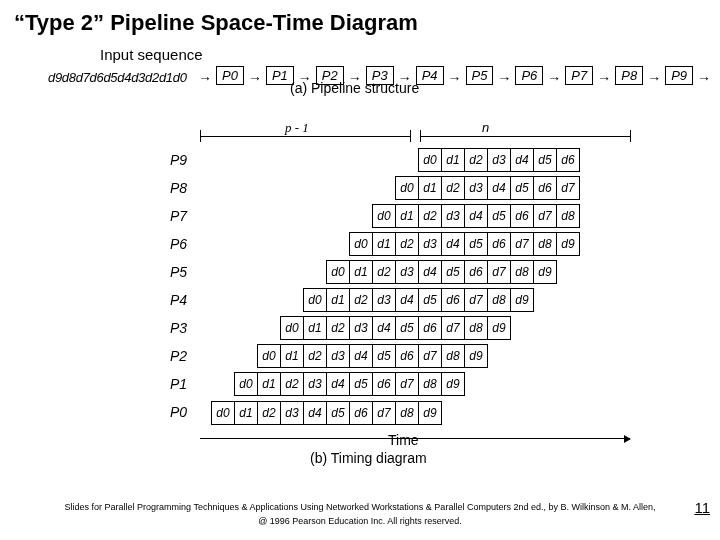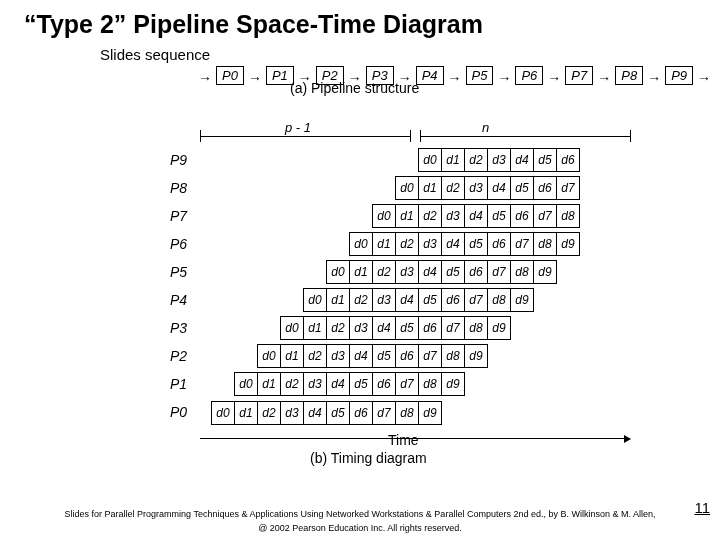--- a/index.html
+++ b/index.html
@@ -3,22 +3,22 @@
 <meta charset="utf-8">
 <style>
   * { margin: 0; padding: 0; box-sizing: border-box; }
   body {
     width: 720px; height: 540px;
     font-family: Arial, Helvetica, sans-serif;
     background: #fff; color: #000;
     position: relative; overflow: hidden;
   }
   .title {
-    font-weight: bold; font-size: 25px;
-    padding: 10px 14px 2px 24px;
+    font-weight: bold; font-size: 22px;
+    padding: 10px 14px 2px 14px;
   }
   .figwrap {
     position: absolute; left: 40px; top: 46px;
     width: 640px; height: 430px;
   }
 
   
   .inputseq {
     position: absolute; left: 60px; top: 0;
     font-size: 15px;
@@ -40,21 +40,21 @@
   }
   .capA {
     position: absolute; left: 250px; top: 34px;
     font-size: 14px;
   }
 
   
   .brace {
     position: absolute; top: 74px; font-size: 13px; font-style: italic;
   }
-  .brace.left { left: 245px; }
+  .brace.left { left: 245px; font-family: Liberation Serif, serif; }
   .brace.right { left: 442px; }
   .brace-line {
     position: absolute; top: 90px; height: 8px; border-top:1px solid #000;
   }
   .brace-leftline { left: 160px; width: 210px; }
   .brace-rightline { left: 380px; width: 210px; }
   .brace-tick { position:absolute; top:84px; width:1px; height:12px; background:#000;}
   .tick-a { left:160px; } .tick-b { left:370px; } .tick-c { left:380px; } .tick-d { left:590px; }
 
   .grid {
@@ -86,37 +86,38 @@
     content: ""; position: absolute; right: -1px; top: -3px;
     border-left: 7px solid #000; border-top: 4px solid transparent; border-bottom: 4px solid transparent;
   }
   .capB {
     position: absolute; left: 270px; top: 404px;
     font-size: 14px;
     text-align: right;
   }
 
   .footer {
-    position: absolute; bottom: 5px; left: 0; width: 720px;
+    position: absolute; bottom: 12px; left: 0; width: 720px;
     font-size: 9px; text-align: center; line-height: 1.5;
   }
   .pageno {
     position: absolute; right: 10px; bottom: 24px;
     font-size: 15px;
     text-decoration: underline;
   }
 </style>
 </head>
 <body>
 
 <div class="title">“Type 2” Pipeline Space-Time Diagram</div>
 
 <div class="figwrap">
 
-  <div class="inputseq">Slides sequence</div>
+  <div class="inputseq">Input sequence</div>
+  <div class="dseq" id="dseq">d9d8d7d6d5d4d3d2d1d0</div>
 
   <div class="piperow" id="piperow">
       <span class="pipe-arrow">→</span>
       <span class="pbox">P0</span>
       <span class="pipe-arrow">→</span>
       <span class="pbox">P1</span>
       <span class="pipe-arrow">→</span>
       <span class="pbox">P2</span>
       <span class="pipe-arrow">→</span>
       <span class="pbox">P3</span>
@@ -338,15 +339,15 @@
     </div>
 
   <div class="timearrow"></div>
   <div class="timelabel">Time</div>
   <div class="capB">(b) Timing diagram</div>
 
 </div>
 
 <div class="footer">
   <div>Slides for Parallel Programming Techniques &amp; Applications Using Networked Workstations &amp; Parallel Computers 2nd ed., by B. Wilkinson &amp; M. Allen,</div>
-  <div>@ 2002 Pearson Education Inc. All rights reserved.</div>
+  <div>@ 1996 Pearson Education Inc. All rights reserved.</div>
 </div>
 <div class="pageno">11</div>
 
 </body></html>

